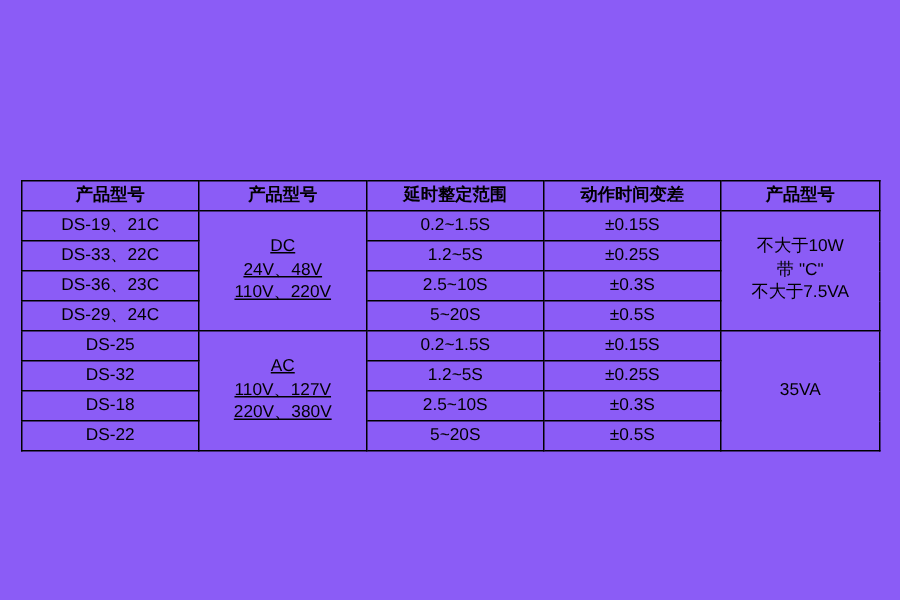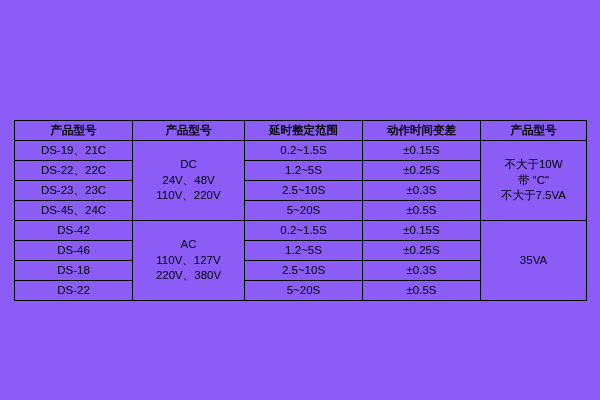--- a/index.html
+++ b/index.html
@@ -42,20 +42,21 @@
     font-weight: bold;
     height: 21px;
     font-size: 12px;
   }
   td.model {
     font-size: 11.5px;
   }
   td.volt {
     font-size: 11.5px;
     line-height: 1.45;
+    text-decoration: underline;
   }
   td.power {
     font-size: 11.5px;
     line-height: 1.45;
   }
   .col1 { width: 118px; }
   .col2 { width: 112px; }
   .col3 { width: 118px; }
   .col4 { width: 118px; }
   .col5 { width: 106px; }
@@ -91,48 +92,48 @@
         </td>
         <td>0.2~1.5S</td>
         <td>±0.15S</td>
         <td class="power" rowspan="4">
           <div>不大于10W</div>
           <div>带 "C"</div>
           <div>不大于7.5VA</div>
         </td>
       </tr>
       <tr>
-        <td class="model">DS-22、22C</td>
+        <td class="model">DS-33、22C</td>
         <td>1.2~5S</td>
         <td>±0.25S</td>
       </tr>
       <tr>
-        <td class="model">DS-23、23C</td>
+        <td class="model">DS-36、23C</td>
         <td>2.5~10S</td>
         <td>±0.3S</td>
       </tr>
       <tr>
-        <td class="model">DS-45、24C</td>
+        <td class="model">DS-29、24C</td>
         <td>5~20S</td>
         <td>±0.5S</td>
       </tr>
 
       <tr>
-        <td class="model">DS-42</td>
+        <td class="model">DS-25</td>
         <td class="volt" rowspan="4">
           <div>AC</div>
           <div>110V、127V</div>
           <div>220V、380V</div>
         </td>
         <td>0.2~1.5S</td>
         <td>±0.15S</td>
         <td class="power" rowspan="4">35VA</td>
       </tr>
       <tr>
-        <td class="model">DS-46</td>
+        <td class="model">DS-32</td>
         <td>1.2~5S</td>
         <td>±0.25S</td>
       </tr>
       <tr>
         <td class="model">DS-18</td>
         <td>2.5~10S</td>
         <td>±0.3S</td>
       </tr>
       <tr>
         <td class="model">DS-22</td>

